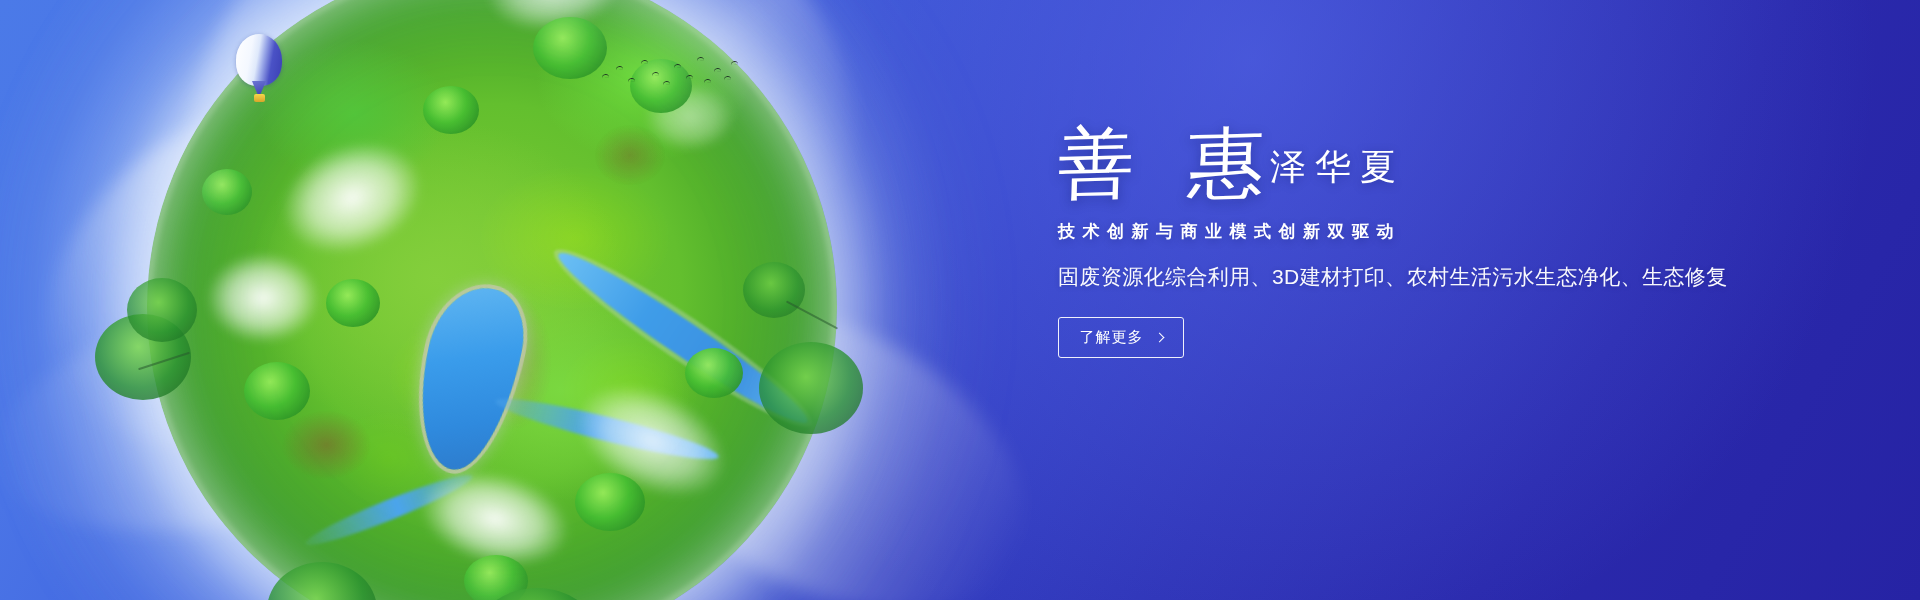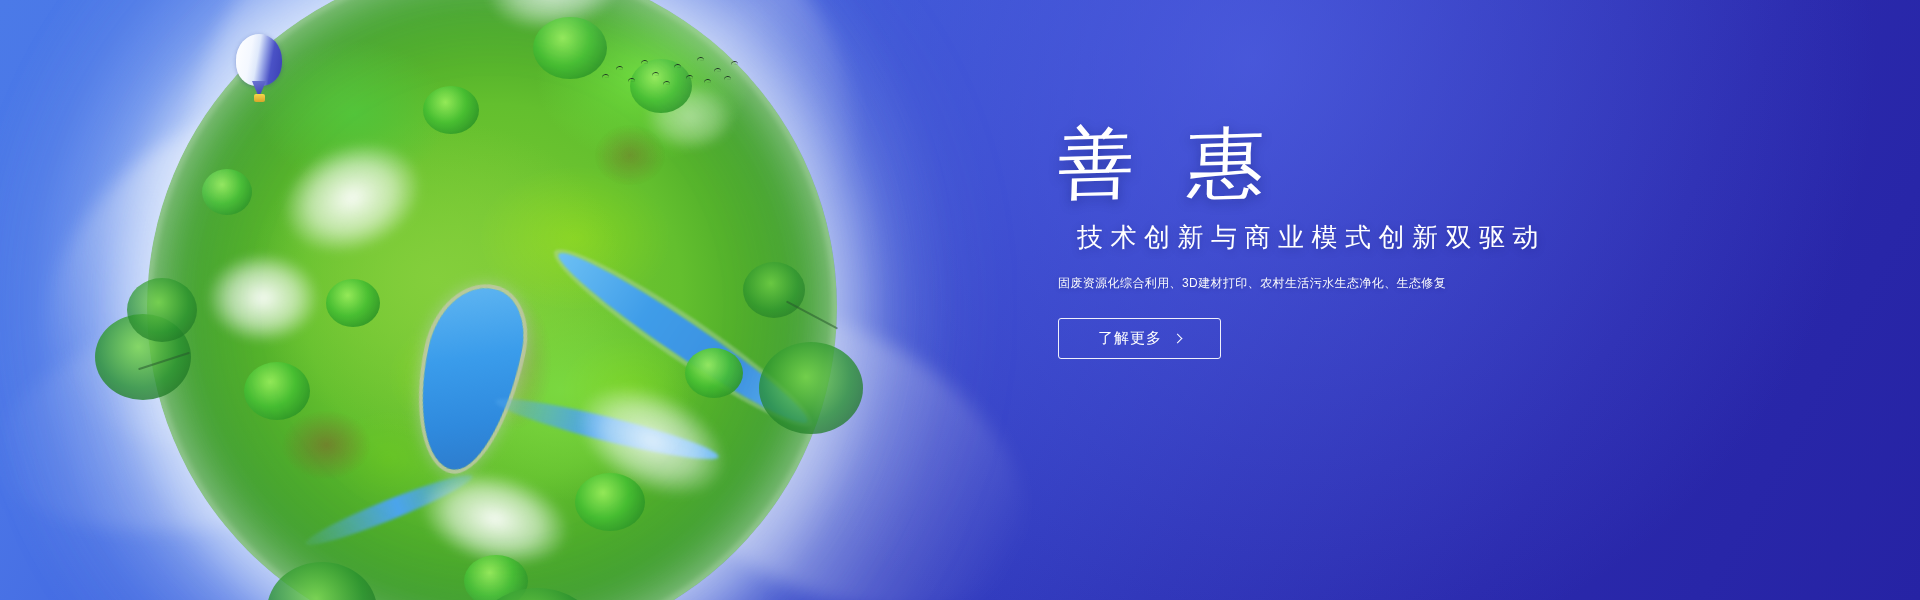--- a/index.html
+++ b/index.html
@@ -238,35 +238,34 @@
   }
   .brush-sm {
     font-family:"DejaVu Serif","Liberation Serif",serif;
     font-size:36px; line-height:1; letter-spacing:9px;
     padding-bottom:9px; margin-left:6px;
   }
   .gap { display:inline-block; width:54px; }
 
   .subtitle {
     margin-top:26px;
-    font-size:26px; color:#ffffff; letter-spacing:7.5px;
-    white-space:nowrap; font-weight:400;
+    font-size:17px; color:#ffffff; letter-spacing:7.5px;
+    white-space:nowrap; font-weight:700;
     text-shadow:0 2px 8px rgba(10,20,90,.30);
-    margin-left:19px;
   }
   .desc {
     margin-top:20px;
-    font-size:12px; color:#ffffff; letter-spacing:.4px;
+    font-size:21px; color:#ffffff; letter-spacing:.4px;
     white-space:nowrap; opacity:.97;
     text-shadow:0 1px 6px rgba(10,20,90,.30);
   }
   .cta {
     display:inline-flex; align-items:center; justify-content:center;
     margin-top:26px; gap:12px;
-    width:163px; height:41px;
+    width:126px; height:41px;
     border:1px solid rgba(255,255,255,.92);
     border-radius:3px; background:transparent;
     color:#ffffff; font-size:15px; letter-spacing:1px;
     cursor:pointer;
   }
   .cta .chev {
     display:inline-block; width:7px; height:7px;
     border-top:1.4px solid #fff; border-right:1.4px solid #fff;
     transform:rotate(45deg); margin-bottom:1px;
   }
@@ -352,20 +351,21 @@
     <div class="bird" style="left:124px; top:28px;"></div>
     <div class="bird" style="left:131px; top:13px;"></div>
   </div>
 
   <div class="content">
 
     <div class="headline">
       <span class="brush">善</span>
       <span class="gap"></span>
       <span class="brush">惠</span>
+      <span class="brush-sm">泽华夏</span>
     </div>
 
     <div class="subtitle">技术创新与商业模式创新双驱动</div>
 
     <div class="desc">固废资源化综合利用、3D建材打印、农村生活污水生态净化、生态修复</div>
 
     <button class="cta">
       <span>了解更多</span>
       <span class="chev"></span>
     </button>

